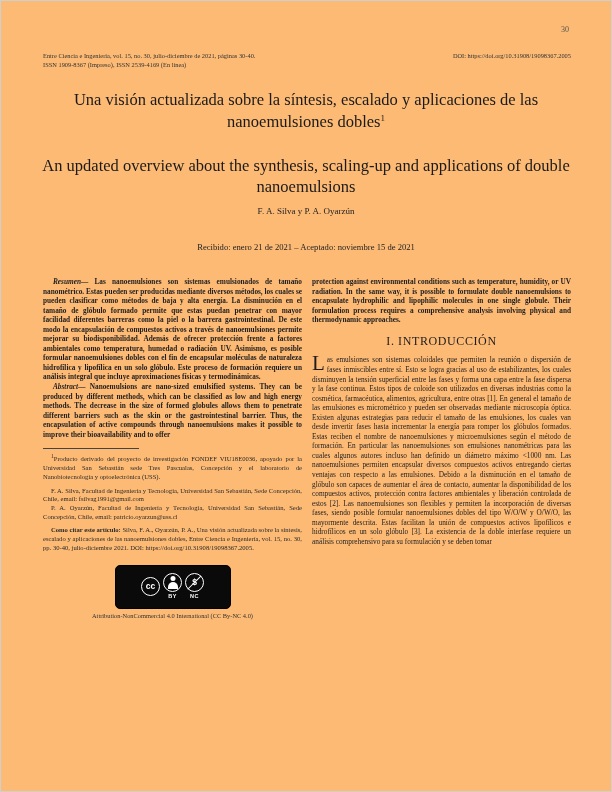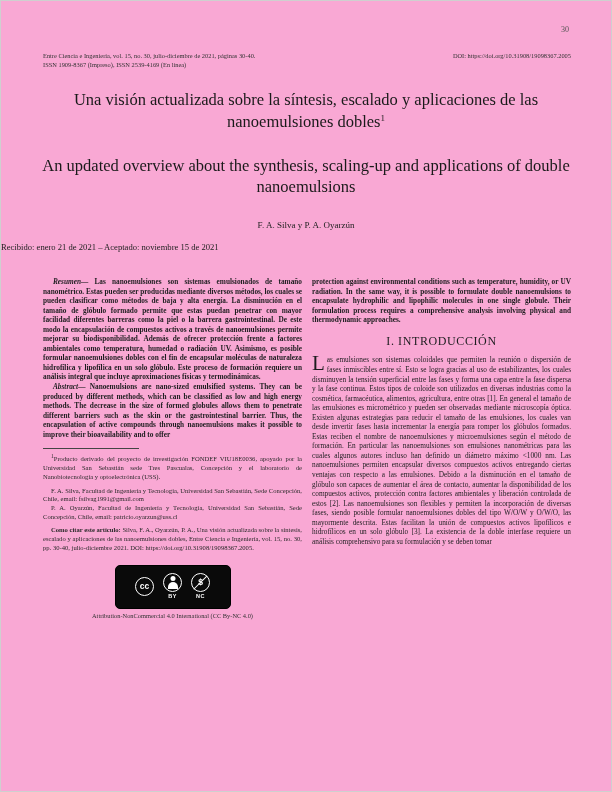--- a/index.html
+++ b/index.html
@@ -1,37 +1,37 @@
 <!DOCTYPE html>
 <html><head>
 <meta charset="utf-8">
 <style>
   * { margin:0; padding:0; box-sizing:border-box; }
   html,body { background:#ffffff; }
   body { font-family:"Liberation Serif", serif; color:#1d1d1f; }
   .page {
-    position:relative; width:612px; height:792px; background:#f9a8d4;
+    position:relative; width:612px; height:792px; background:#fdba74;
     border:1px solid #cfcfcf; overflow:hidden;
   }
   .page-number {
     position:absolute; top:24px; right:42px;
     font-size:8px; color:#555;
   }
   .running-header {
     position:absolute; top:50px; left:42px; right:40px;
     display:flex; justify-content:space-between; align-items:flex-start;
     font-size:6.4px; line-height:1.45; color:#333;
   }
   .running-header .doi { text-align:right; white-space:nowrap; }
   .title-block { position:absolute; top:88px; left:40px; right:40px; text-align:center; }
   .title-es { font-size:16.5px; font-weight:normal; line-height:1.32; color:#1a1a1a; }
   .title-es sup { font-size:9px; }
   .title-en { font-size:16.5px; font-weight:normal; line-height:1.32; color:#1a1a1a; margin-top:22px; }
-  .authors { position:absolute; top:219px; left:0; right:0; text-align:center; font-size:9px; color:#222; }
-  .dates   { position:absolute; top:241px; left:0; right:0; font-size:8.6px; color:#222; }
+  .authors { position:absolute; top:205px; left:0; right:0; text-align:center; font-size:9px; color:#222; }
+  .dates   { position:absolute; top:241px; left:0; right:0; text-align:center; font-size:8.6px; color:#222; }
   .columns {
     position:absolute; top:276px; left:42px; right:40px; bottom:20px;
     display:flex; gap:10px;
   }
   .col { width:50%; font-size:7.3px; line-height:1.31; text-align:justify; color:#1d1d1f; }
   .col p { margin:0; }
   .para-indent { text-indent:10px; }
   .bold-abs { font-weight:bold; }
   .lead-label { font-weight:bold; font-style:italic; }
   .kw-line { font-weight:bold; font-style:italic; }
@@ -40,21 +40,21 @@
   .footnote-rule { width:96px; border:none; border-top:0.8px solid #444; margin:9px 0 4px 0; }
   .footnotes { font-size:6.6px; line-height:1.32; color:#2a2a2a; }
   .footnotes p { text-indent:8px; margin:0; }
   .footnotes .fn-gap { margin-top:5px; }
   .cite-label { font-weight:bold; }
   .section-heading { text-align:center; font-size:12px; letter-spacing:0.6px; margin:9px 0 6px 0; font-weight:normal; }
   .dropcap { float:left; font-size:21px; line-height:17px; padding-right:2px; font-weight:normal; }
   
   .license-wrap { margin-top:12px; text-align:center; }
   .cc-badge {
-    display:inline-flex; align-items:center; justify-content:center; gap:9px;
+    display:inline-flex; align-items:center; justify-content:center; gap:3px;
     width:116px; height:44px; background:#0a0a0a; border-radius:5px;
     border:1px solid #000;
   }
   .cc-circle {
     position:relative; display:inline-flex; align-items:center; justify-content:center;
     width:19px; height:19px; border:1.6px solid #fff; border-radius:50%;
     color:#fff; font-weight:bold; font-size:8.5px; font-family:"Liberation Sans", sans-serif;
   }
   .cc-unit { display:inline-flex; flex-direction:column; align-items:center; gap:1px; }
   .cc-unit .cc-text { color:#fff; font-size:5.5px; font-weight:bold; font-family:"Liberation Sans", sans-serif; letter-spacing:0.5px; }

